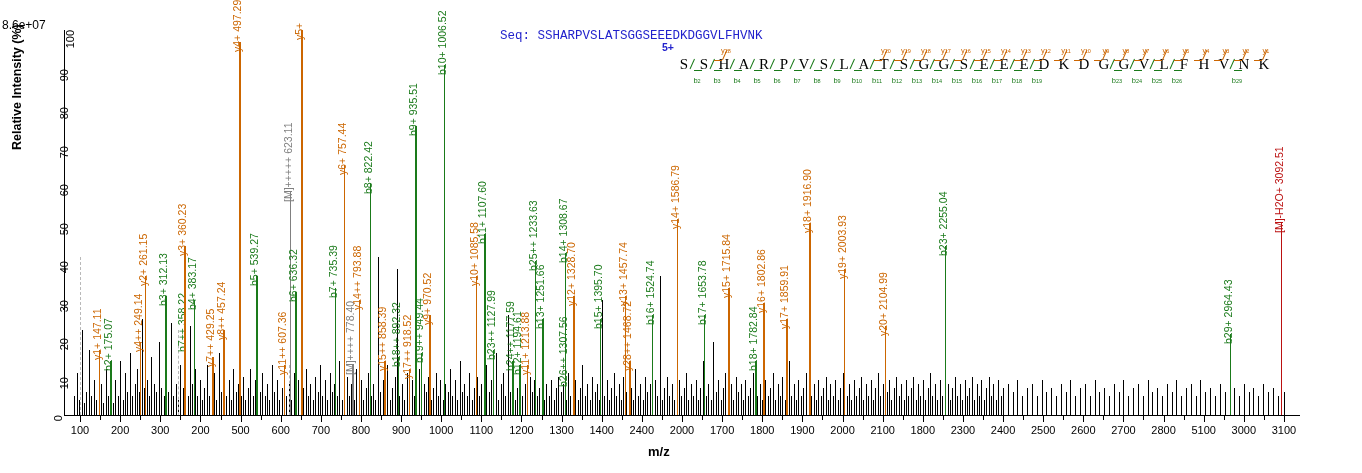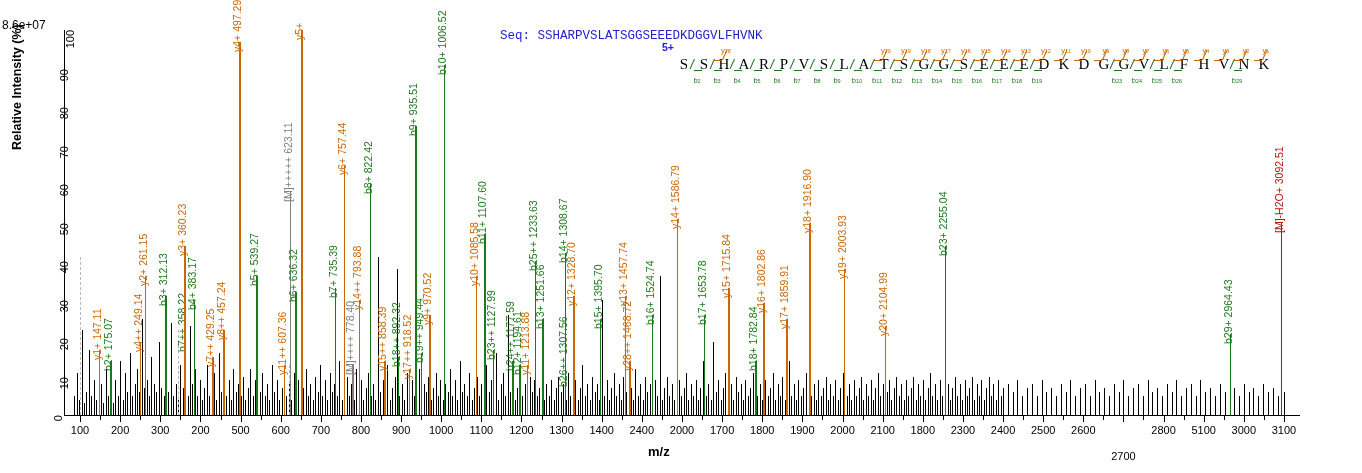--- a/index.html
+++ b/index.html
@@ -836,21 +836,21 @@
     <div class="xtick-lbl" style="left: 922.779px; top: 424px;">1800</div>
     <div class="xtick" style="left: 962.909px; top: 416px;"></div>
     <div class="xtick-lbl" style="left: 962.909px; top: 424px;">2300</div>
     <div class="xtick" style="left: 1003.04px; top: 416px;"></div>
     <div class="xtick-lbl" style="left: 1003.04px; top: 424px;">2400</div>
     <div class="xtick" style="left: 1043.17px; top: 416px;"></div>
     <div class="xtick-lbl" style="left: 1043.17px; top: 424px;">2500</div>
     <div class="xtick" style="left: 1083.3px; top: 416px;"></div>
     <div class="xtick-lbl" style="left: 1083.3px; top: 424px;">2600</div>
     <div class="xtick" style="left: 1123.43px; top: 416px;"></div>
-    <div class="xtick-lbl" style="left: 1123.43px; top: 424px; margin-top: 26px;">2700</div>
+    <div class="xtick-lbl" style="left: 1123.43px; top: 424px;">2700</div>
     <div class="xtick" style="left: 1163.56px; top: 416px;"></div>
     <div class="xtick-lbl" style="left: 1163.56px; top: 424px;">2800</div>
     <div class="xtick" style="left: 1203.69px; top: 416px;"></div>
     <div class="xtick-lbl" style="left: 1203.69px; top: 424px;">5100</div>
     <div class="xtick" style="left: 1243.82px; top: 416px;"></div>
     <div class="xtick-lbl" style="left: 1243.82px; top: 424px;">3000</div>
     <div class="xtick" style="left: 1283.95px; top: 416px;"></div>
     <div class="xtick-lbl" style="left: 1283.95px; top: 424px;">3100</div>
     <div class="xtick-minor" style="left: 100.117px; top: 416px;"></div>
     <div class="xtick-minor" style="left: 140.247px; top: 416px;"></div>

